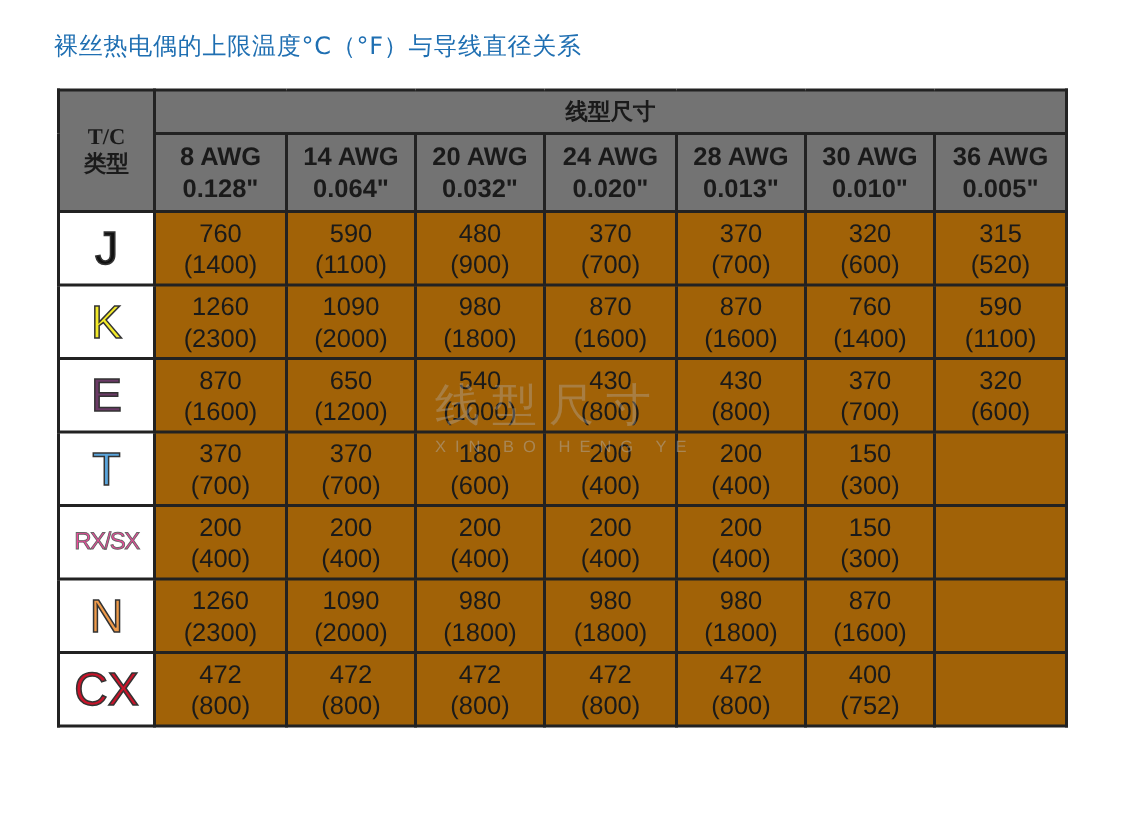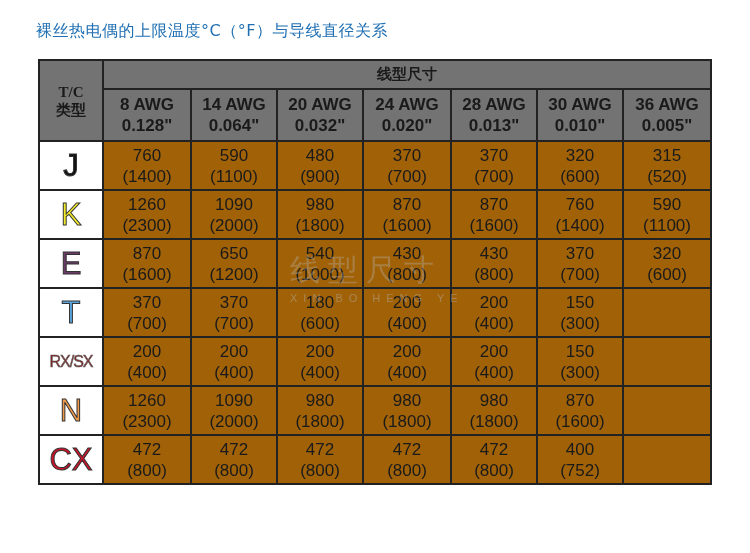--- a/index.html
+++ b/index.html
@@ -226,21 +226,21 @@
         <td class="cell">
           <div>150</div>
           <div>(300)</div>
         </td>
         <td class="cell">
           <div></div>
           <div></div>
         </td>
       </tr>
       <tr>
-        <td class="tc small" style="color: #7f1d1d;">RX/SX</td>
+        <td class="tc small" style="color: #ec4899;">RX/SX</td>
         <td class="cell">
           <div>200</div>
           <div>(400)</div>
         </td>
         <td class="cell">
           <div>200</div>
           <div>(400)</div>
         </td>
         <td class="cell">
           <div>200</div>

